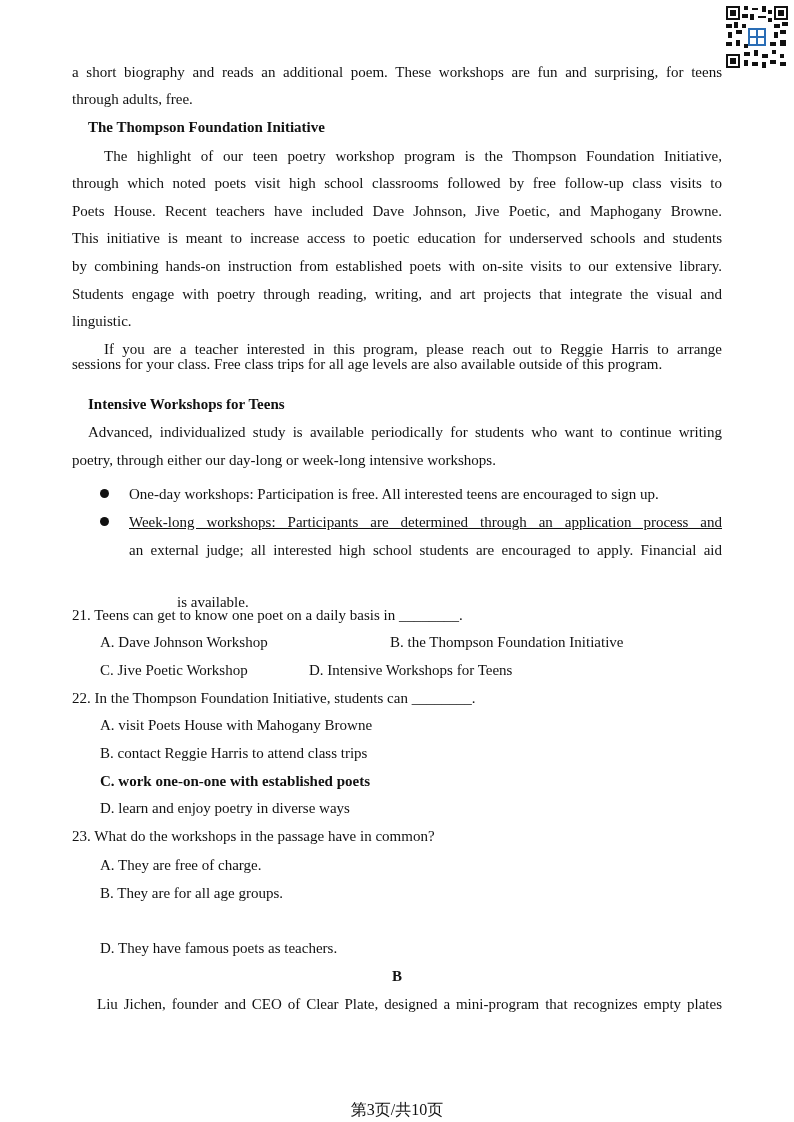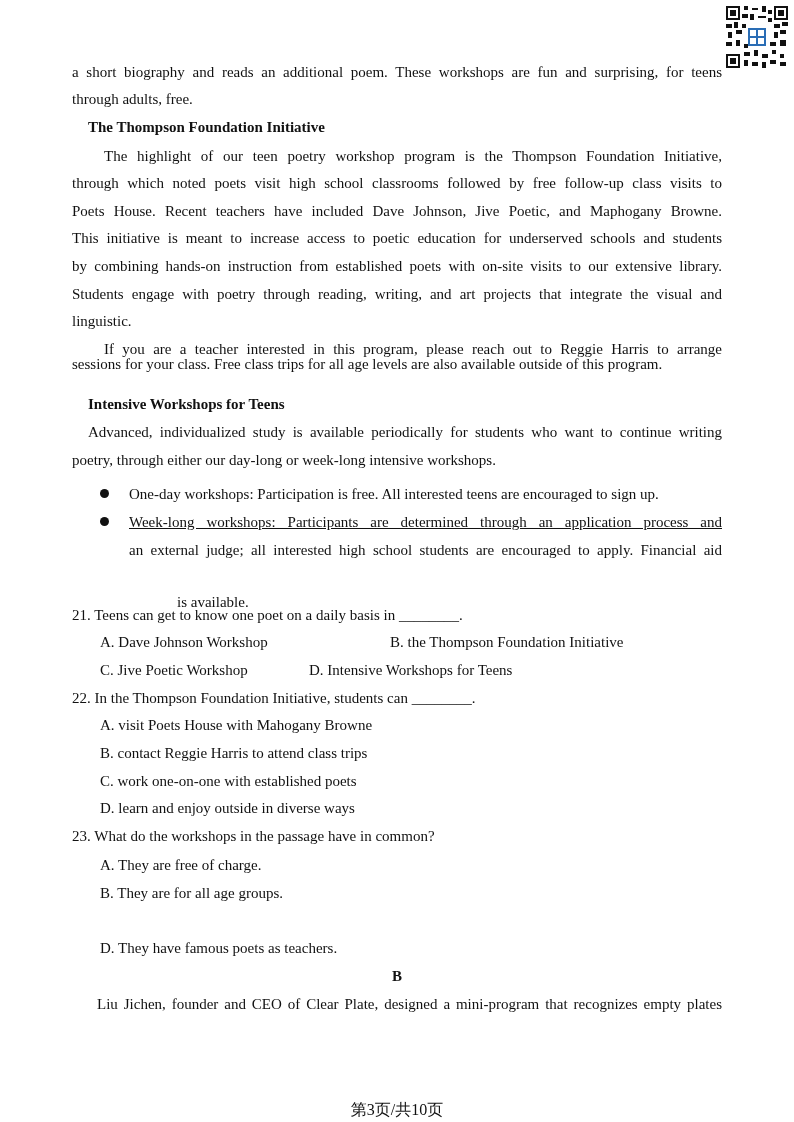--- a/index.html
+++ b/index.html
@@ -101,22 +101,22 @@
 
   <div class="line" style="left:72px; top:605px;text-align:right;">21. Teens can get to know one poet on a daily basis in ________.</div>
   <div class="line" style="left:100px; top:632px;">A. Dave Johnson Workshop</div>
   <div class="line" style="left:390px; top:632px;">B. the Thompson Foundation Initiative</div>
   <div class="line" style="left:100px; top:660px;">C. Jive Poetic Workshop</div>
   <div class="line" style="left:309px; top:660px;">D. Intensive Workshops for Teens</div>
 
   <div class="line" style="left:72px; top:688px;">22. In the Thompson Foundation Initiative, students can ________.</div>
   <div class="line" style="left:100px; top:715px;">A. visit Poets House with Mahogany Browne</div>
   <div class="line" style="left:100px; top:743px;">B. contact Reggie Harris to attend class trips</div>
-  <div class="line" style="left:100px; top:771px;">C. work one-on-one with established poets</div>
-  <div class="line" style="left:100px; top:798px;">D. learn and enjoy outside in diverse ways</div>
+  <div class="line" style="left:100px; top:771px;font-weight:bold;">C. work one-on-one with established poets</div>
+  <div class="line" style="left:100px; top:798px;">D. learn and enjoy poetry in diverse ways</div>
 
   <div class="line" style="left:72px; top:826px;">23. What do the workshops in the passage have in common?</div>
   <div class="line" style="left:100px; top:855px;">A. They are free of charge.</div>
   <div class="line" style="left:100px; top:883px;">B. They are for all age groups.</div>
   <div class="line" style="left:100px; top:938px;">D. They have famous poets as teachers.</div>
 
   <div class="line bold" style="left:0; top:966px; width:794px; text-align:center;">B</div>
   <div class="line just" style="left:97px; top:994px; width:625px;">Liu Jichen, founder and CEO of Clear Plate, designed a mini-program that recognizes empty plates</div>
 
   <div class="footer">第3页/共10页</div>

